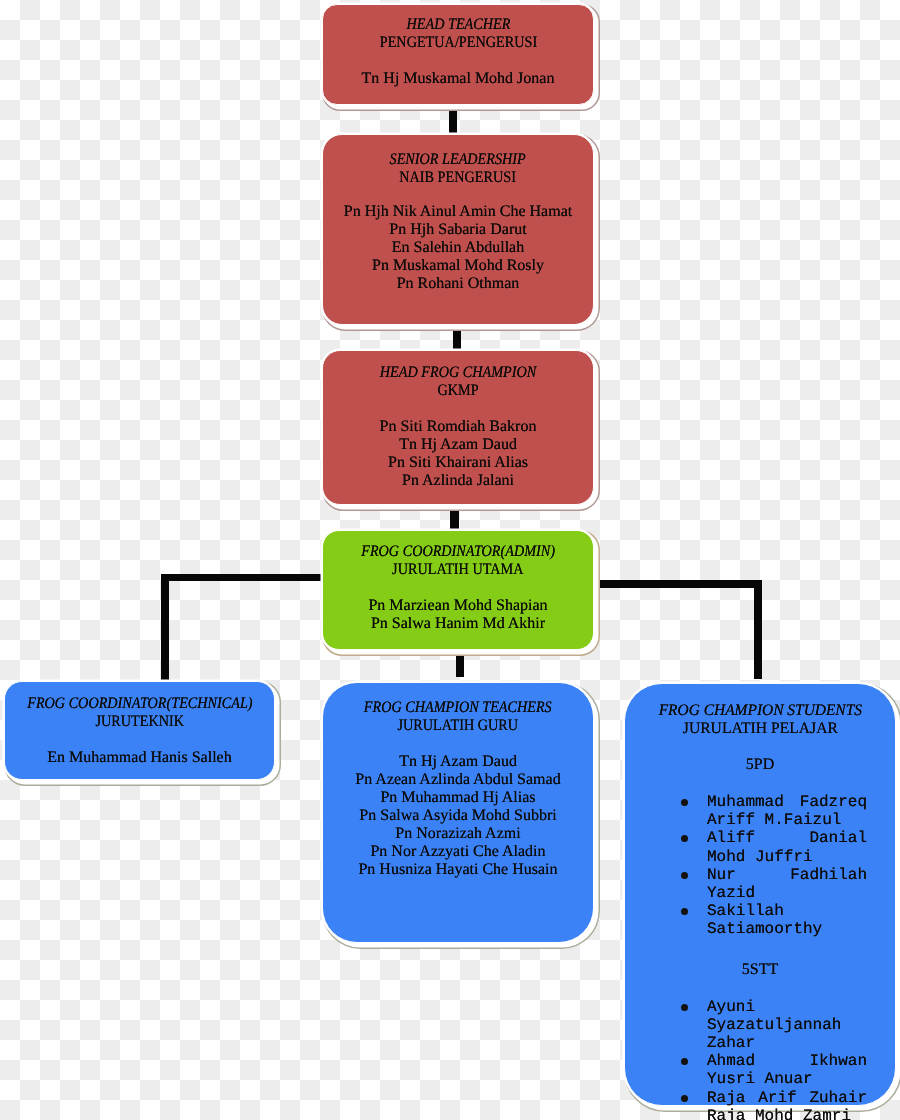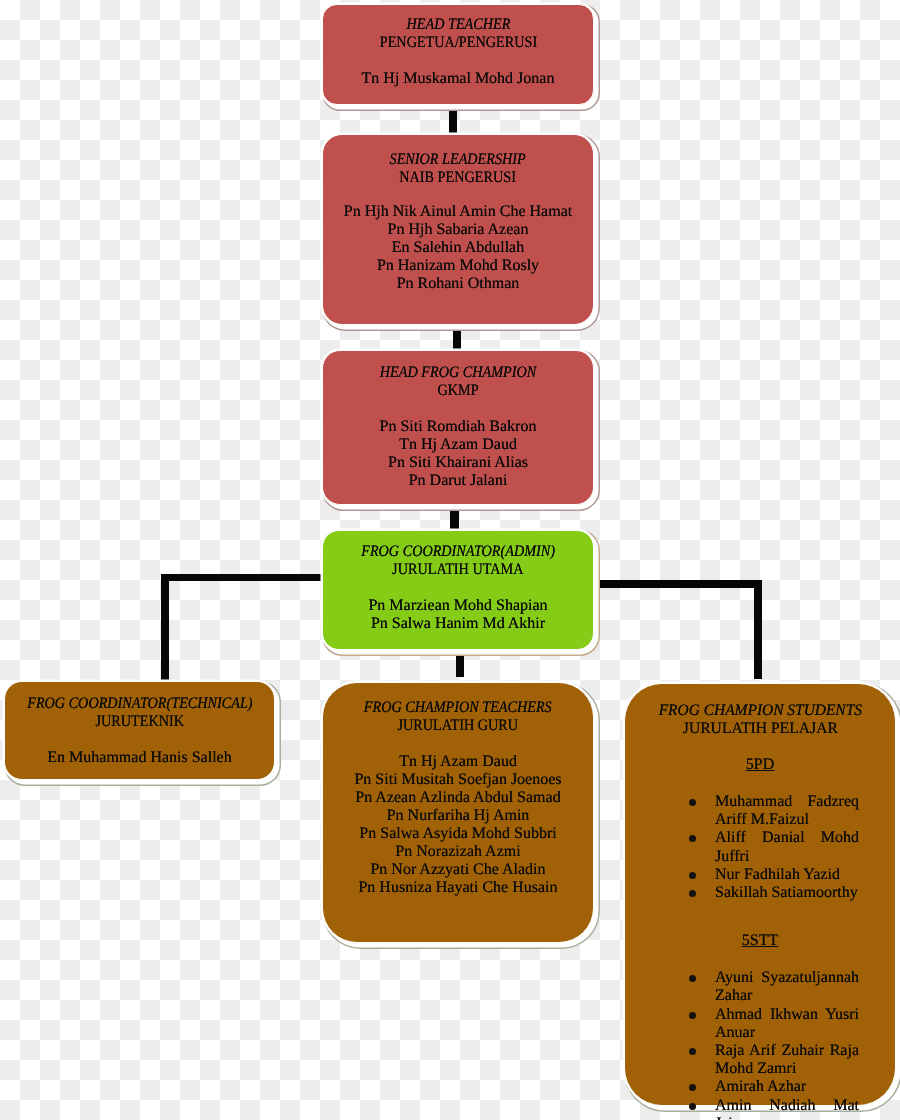--- a/index.html
+++ b/index.html
@@ -21,33 +21,33 @@
     position:absolute;box-sizing:border-box;
     border:1px solid #ffffff;border-radius:16px;
     box-shadow:0 0 0 1.5px #ffffff, 3px 3px 0 1.5px #ffffff, 3px 3px 0 3px var(--sh,rgba(150,122,115,0.6));
     text-align:center;color:#0d0c0b;
     font-size:16px;line-height:18px;
     text-shadow:0 0 0.35px rgba(10,9,8,0.9);
     transform:translateZ(0);
   }
   .red{background:#c0504d;--sh:#b09994;}
   .orange{background:#84cc16;--sh:#c3ab8e;}
-  .green{background:#a16207;--sh:#a9ad9b;}
+  .green{background:#3b82f6;--sh:#a9ad9b;}
   .hdr-en{font-style:italic;font-weight:normal;white-space:nowrap;text-shadow:0 0 0.55px rgba(10,9,8,1);}
   .hdr-ms{white-space:nowrap;}
   .hdr-en > span{display:inline-block;transform:scaleX(0.888);}
   .hdr-ms > span{display:inline-block;transform:scaleX(0.89);}
   .grp > span{display:inline-block;transform:scaleX(0.92);}
   .students .hdr-en > span{transform:scaleX(0.965);}
   .students .hdr-ms > span{transform:scaleX(0.977);}
-  .students .grp > span{transform:scaleX(1);text-decoration:underline;}
+  .students .grp > span{transform:scaleX(1);}
   .spacer{height:18px;}
   .tight-gap .spacer{height:16px;}
   .mem{white-space:nowrap;}
-  ul.bul{margin:12px;padding:0;list-style:none;text-align:left;line-height:18.2px;}
+  ul.bul{margin:4px;padding:0;list-style:none;text-align:left;line-height:18.2px;font-family:Liberation Mono, monospace;}
   ul.bul.pre-gap{margin-top:1px;}
   ul.bul li{position:relative;padding-left:78px;padding-right:24px;text-align:justify;}
   ul.bul li:before{
     content:"";position:absolute;left:52px;top:6px;
     width:7px;height:7px;border-radius:50%;background:#131210;
   }
 </style>
 </head>
 <body>
 
@@ -67,34 +67,34 @@
     <div class="hdr-ms"><span>PENGETUA/PENGERUSI</span></div>
     <div class="spacer"></div>
     <div class="mem">Tn Hj Muskamal Mohd Jonan</div>
   </div>
 
   <div class="box red tight-gap" style="left:322px;top:134px;width:272px;height:191px;padding-top:16px;border-radius:20px;">
     <div class="hdr-en"><span>SENIOR LEADERSHIP</span></div>
     <div class="hdr-ms"><span>NAIB PENGERUSI</span></div>
     <div class="spacer"></div>
     <div class="mem">Pn Hjh Nik Ainul Amin Che Hamat</div>
-    <div class="mem">Pn Hjh Sabaria Azean</div>
+    <div class="mem">Pn Hjh Sabaria Darut</div>
     <div class="mem">En Salehin Abdullah</div>
-    <div class="mem">Pn Hanizam Mohd Rosly</div>
+    <div class="mem">Pn Muskamal Mohd Rosly</div>
     <div class="mem">Pn Rohani Othman</div>
   </div>
 
   <div class="box red" style="left:322px;top:350px;width:272px;height:155px;padding-top:13px;border-radius:18px;">
     <div class="hdr-en"><span>HEAD FROG CHAMPION</span></div>
     <div class="hdr-ms"><span>GKMP</span></div>
     <div class="spacer"></div>
     <div class="mem">Pn Siti Romdiah Bakron</div>
     <div class="mem">Tn Hj Azam Daud</div>
     <div class="mem">Pn Siti Khairani Alias</div>
-    <div class="mem">Pn Darut Jalani</div>
+    <div class="mem">Pn Azlinda Jalani</div>
   </div>
 
   <div class="box orange" style="left:322px;top:530px;width:272px;height:120px;padding-top:12px;border-radius:17px;">
     <div class="hdr-en"><span>FROG COORDINATOR(ADMIN)</span></div>
     <div class="hdr-ms"><span>JURULATIH UTAMA</span></div>
     <div class="spacer"></div>
     <div class="mem">Pn Marziean Mohd Shapian</div>
     <div class="mem">Pn Salwa Hanim Md Akhir</div>
   </div>
 
@@ -103,23 +103,22 @@
     <div class="hdr-ms"><span>JURUTEKNIK</span></div>
     <div class="spacer"></div>
     <div class="mem">En Muhammad Hanis Salleh</div>
   </div>
 
   <div class="box green" style="left:322px;top:682px;width:272px;height:261px;padding-top:16px;border-radius:35px;">
     <div class="hdr-en"><span>FROG CHAMPION TEACHERS</span></div>
     <div class="hdr-ms"><span>JURULATIH GURU</span></div>
     <div class="spacer"></div>
     <div class="mem">Tn Hj Azam Daud</div>
-    <div class="mem">Pn Siti Musitah Soefjan Joenoes</div>
     <div class="mem">Pn Azean Azlinda Abdul Samad</div>
-    <div class="mem">Pn Nurfariha Hj Amin</div>
+    <div class="mem">Pn Muhammad Hj Alias</div>
     <div class="mem">Pn Salwa Asyida Mohd Subbri</div>
     <div class="mem">Pn Norazizah Azmi</div>
     <div class="mem">Pn Nor Azzyati Che Aladin</div>
     <div class="mem">Pn Husniza Hayati Che Husain</div>
   </div>
 
   <div class="box green students" style="left:624px;top:683px;width:272px;height:423px;padding-top:18px;border-radius:38px;">
     <div class="hdr-en"><span>FROG CHAMPION STUDENTS</span></div>
     <div class="hdr-ms"><span>JURULATIH PELAJAR</span></div>
     <div class="spacer"></div>

